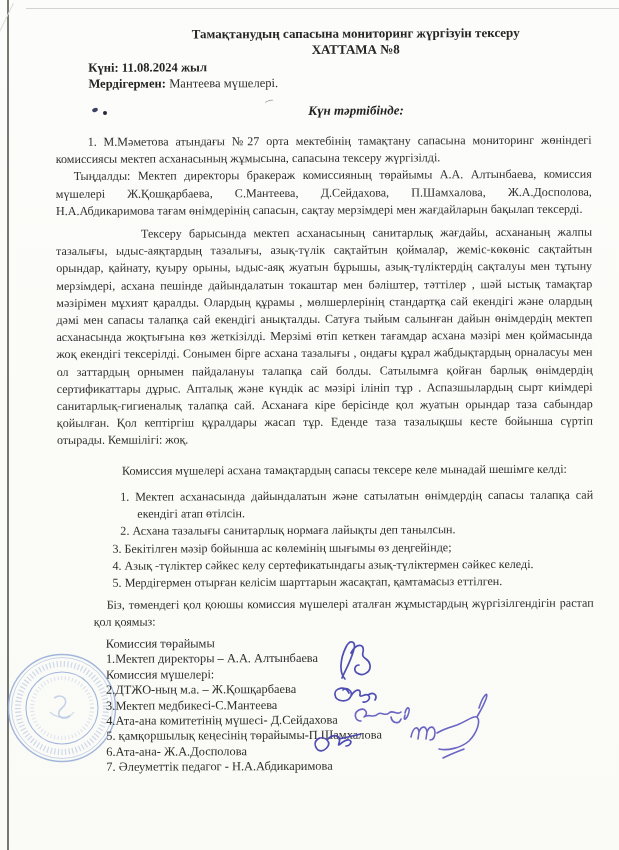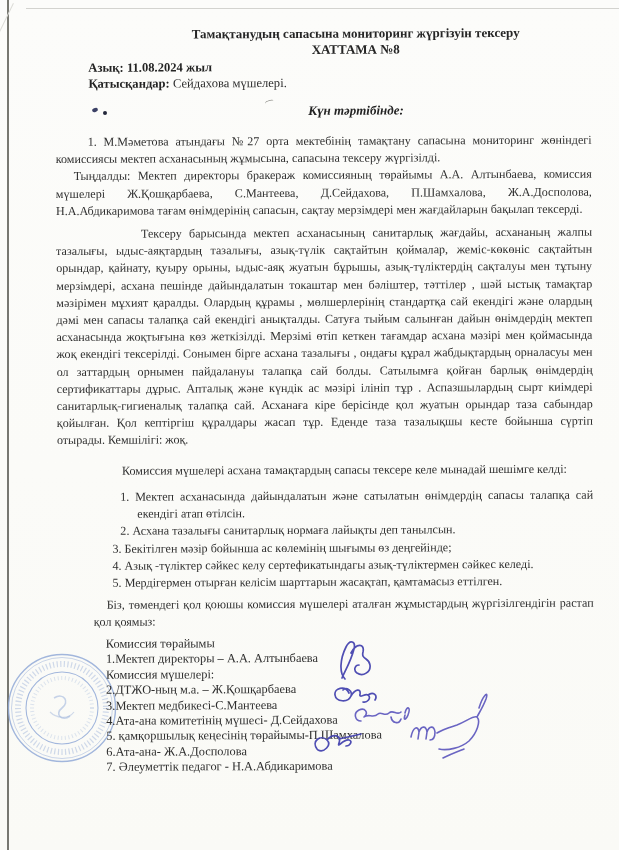--- a/index.html
+++ b/index.html
@@ -74,26 +74,26 @@
 
   <div class="content">
 
     <div class="title-wrap">
       <div>Тамақтанудың сапасына мониторинг жүргізуін тексеру</div>
       <div>ХАТТАМА №8</div>
     </div>
 
     <div class="meta">
       <div>
-        <b>Азық:</b>
+        <b>Күні:</b>
         <b>11.08.2024 жыл</b>
       </div>
       <div>
-        <b>Қатысқандар:</b>
-        <span>Сейдахова мүшелері.</span>
+        <b>Мердігермен:</b>
+        <span>Мантеева мүшелері.</span>
       </div>
     </div>
 
     <div class="agenda">Күн тәртібінде:</div>
 
     <p class="para p1">1. М.Мәметова атындағы №27 орта мектебінің тамақтану сапасына мониторинг жөніндегі комиссиясы мектеп асханасының жұмысына, сапасына тексеру жүргізілді.</p>
     <p class="para p2">Тыңдалды: Мектеп директоры бракераж комиссияның төрайымы А.А. Алтынбаева, комиссия мүшелері Ж.Қошқарбаева, С.Мантеева, Д.Сейдахова, П.Шамхалова, Ж.А.Досполова, Н.А.Абдикаримова тағам өнімдерінің сапасын, сақтау мерзімдері мен жағдайларын бақылап тексерді.</p>
     <p class="para p3">Тексеру барысында мектеп асханасының санитарлық жағдайы, асхананың жалпы тазалығы, ыдыс-аяқтардың тазалығы, азық-түлік сақтайтын қоймалар, жеміс-көкөніс сақтайтын орындар, қайнату, қуыру орыны, ыдыс-аяқ жуатын бұрышы, азық-түліктердің сақталуы мен тұтыну мерзімдері, асхана пешінде дайындалатын токаштар мен бәліштер, тәттілер , шәй ыстық тамақтар мәзірімен мұхият қаралды. Олардың құрамы , мөлшерлерінің стандартқа сай екендігі және олардың дәмі мен сапасы талапқа сай екендігі анықталды. Сатуға тыйым салынған дайын өнімдердің мектеп асханасында жоқтығына көз жеткізілді. Мерзімі өтіп кеткен тағамдар асхана мәзірі мен қоймасында жоқ екендігі тексерілді. Сонымен бірге асхана тазалығы , ондағы құрал жабдықтардың орналасуы мен ол заттардың орнымен пайдалануы талапқа сай болды. Сатылымға қойған барлық өнімдердің сертификаттары дұрыс. Апталық және күндік ас мәзірі ілініп тұр . Аспазшылардың сырт киімдері санитарлық-гигиеналық талапқа сай. Асханаға кіре берісінде қол жуатын орындар таза сабындар қойылған. Қол кептіргіш құралдары жасап тұр. Еденде таза тазалықшы кесте бойынша сүртіп отырады. Кемшілігі: жоқ.</p>
     <p class="para p4">Комиссия мүшелері асхана тамақтардың сапасы тексере келе мынадай шешімге келді:</p>
 

